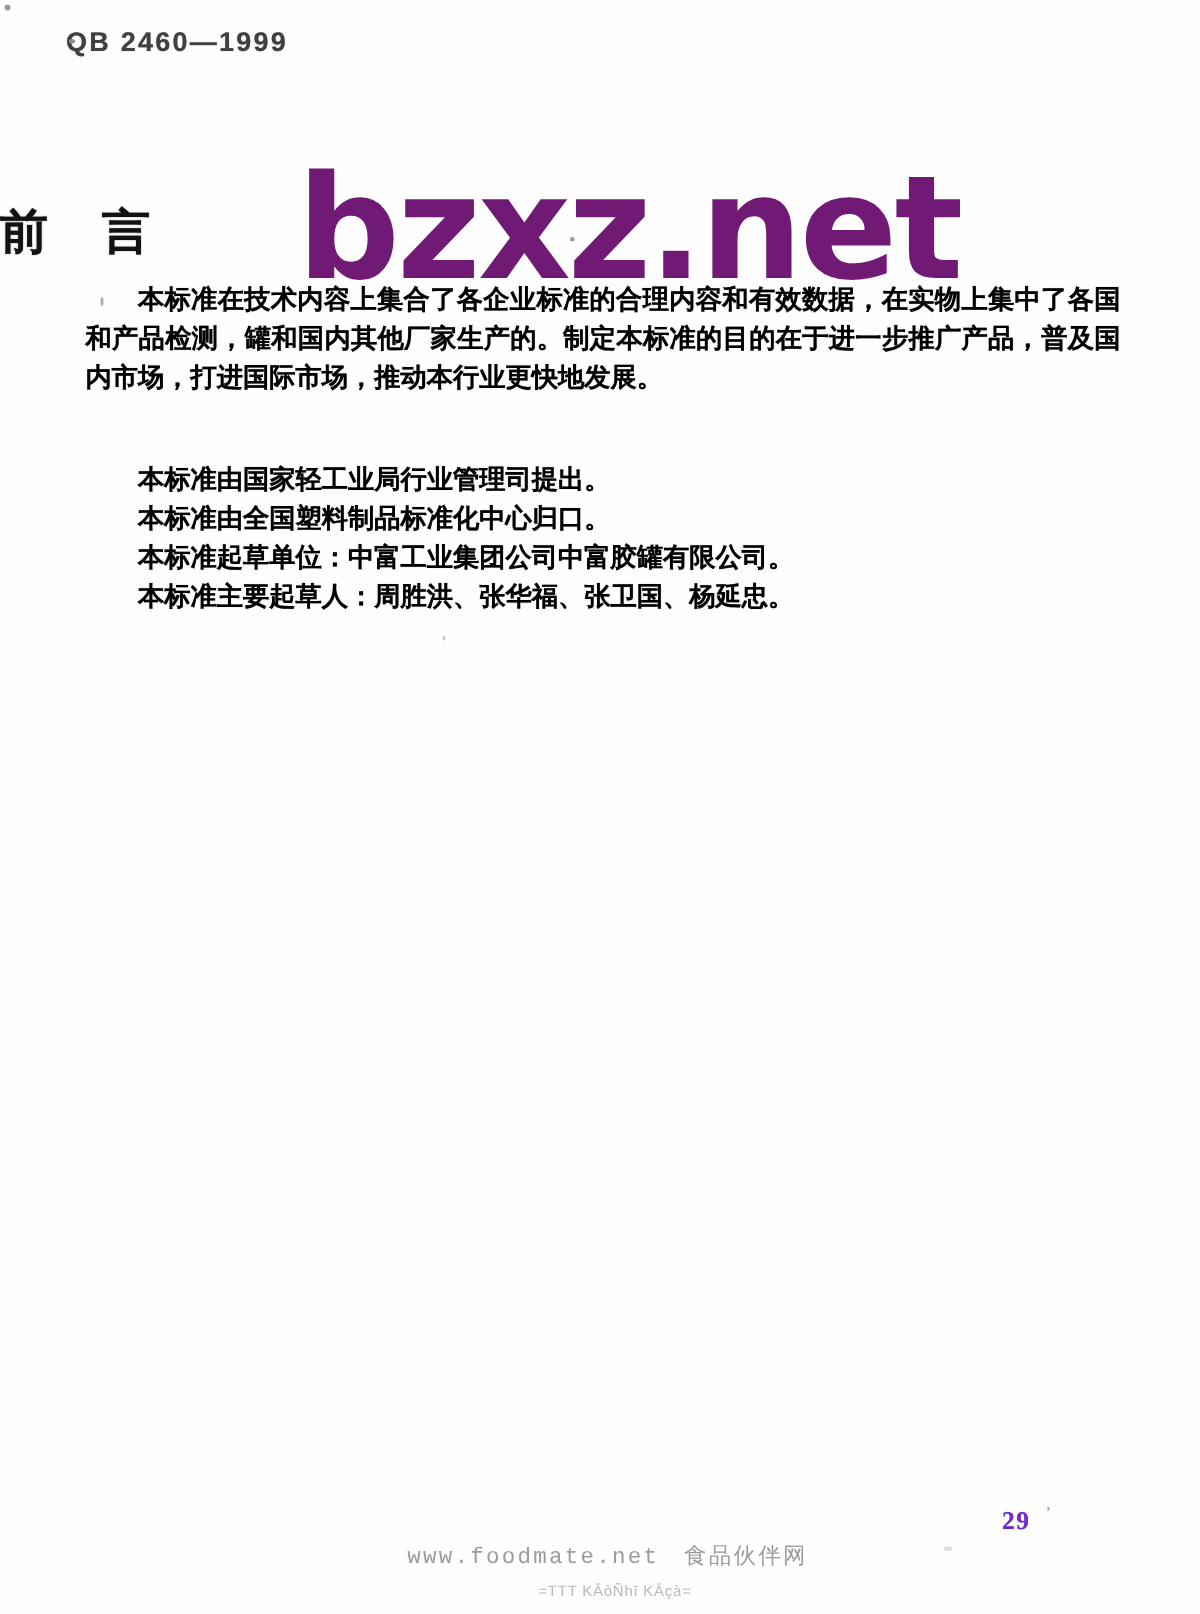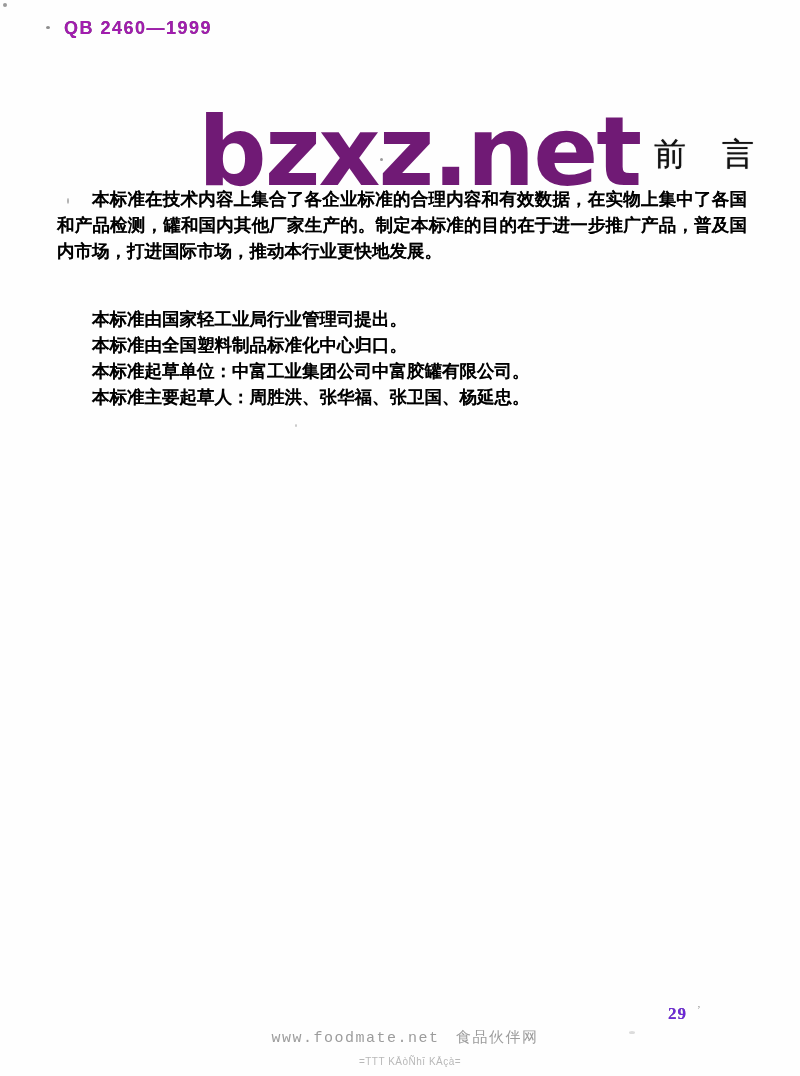--- a/index.html
+++ b/index.html
@@ -10,27 +10,27 @@
   .page {
     position: relative;
     width: 800px;
     height: 1076px;
     background: #fefefe;
     overflow: hidden;
     font-family: "Liberation Serif", "DejaVu Serif", serif;
   }
   .header-code {
     position: absolute;
-    left: 64px;
+    left: 44px;
     top: 18px;
     font-family: "Liberation Sans", "DejaVu Sans", sans-serif;
     font-size: 18px;
     font-weight: 700;
     letter-spacing: 1.5px;
-    color: #a21caf;
+    color: #404040;
     text-shadow: 0 0 0.6px rgba(0,0,0,0.6);
     z-index: 2;
   }
   .watermark {
     position: absolute;
     left: 198px;
     top: 104px;
     font-family: "DejaVu Sans", sans-serif;
     font-size: 96px;
     font-weight: 700;
@@ -38,23 +38,23 @@
     line-height: 1;
     color: #701a75;
     z-index: 1;
     user-select: none;
   }
   .fw-title {
     position: absolute;
     left: 0;
     top: 133px;
     width: 756px;
-    text-align: right;
+    text-align: left;
     font-size: 32px;
-    font-weight: 400;
+    font-weight: 700;
     color: #121212;
     letter-spacing: 2px;
     text-shadow: 0 0 0.8px rgba(0,0,0,0.75);
     z-index: 2;
   }
   .para-block {
     position: absolute;
     left: 57px;
     width: 690px;
     font-size: 17.5px;

